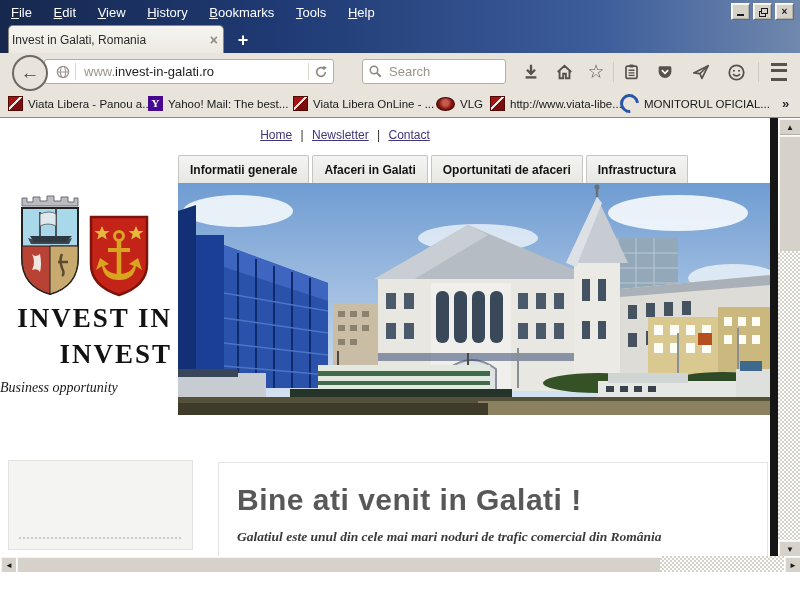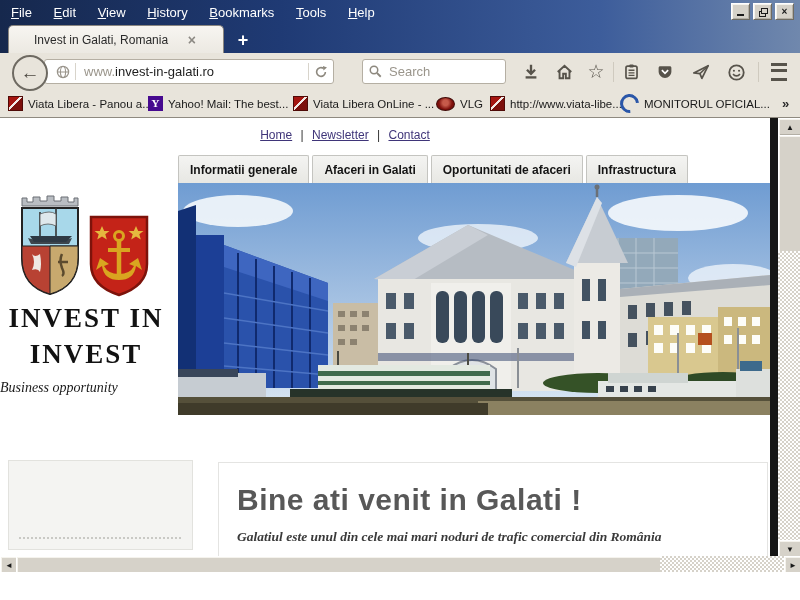--- a/index.html
+++ b/index.html
@@ -18,21 +18,21 @@
     box-shadow:inset 1px 1px 0 #f5f3ed, inset -1px -1px 0 #b3afa5;
     display:flex;align-items:center;justify-content:center;color:#1a1a1a;}
   .wc{width:17px;height:15px;font-size:10px;font-weight:bold;}
   .min-glyph{display:block;width:7px;height:0;border-bottom:2px solid #1a1a1a;margin-top:7px;}
   .rest-glyph{position:relative;width:8px;height:8px;}
   .rest-glyph i{position:absolute;border:1px solid #1a1a1a;background:#D6D2C9;width:5px;height:4px;}
   .rest-glyph i.b{left:0;top:3px;} .rest-glyph i.f{left:2px;top:0;}
 
   .tab{left:8px;top:25px;width:216px;height:28px;background:linear-gradient(#f7f5f1,#ece9e2);
     border-radius:5px 5px 0 0;border:1px solid #8a8680;border-bottom:none;
-    display:flex;align-items:center;font-size:12px;color:#2a2a2a;padding:0 25px;box-sizing:border-box;}
+    display:flex;align-items:center;font-size:12px;color:#2a2a2a;padding:0 3px;box-sizing:border-box;}
   .tab-title{flex:1;white-space:nowrap;overflow:hidden;}
   .tab-close{color:#8d8a84;font-size:14px;font-weight:bold;padding:0 2px;cursor:default;}
   .newtab{left:228px;top:28px;width:30px;height:24px;color:#fff;font-size:18px;font-weight:bold;
     display:flex;align-items:center;justify-content:center;border-radius:3px;}
 
   
   .navbar{left:0;top:53px;width:800px;height:37px;background:#e8e4db;border-bottom:1px solid #cfcabf;}
   .backbtn{left:12px;top:2px;width:32px;height:32px;border-radius:50%;border:2px solid #6e6a62;
     color:#4a463f;font-size:19px;font-weight:bold;display:flex;align-items:center;justify-content:center;
     background:#e8e4db;z-index:2;}
@@ -63,21 +63,21 @@
   .ico-c{width:13px;height:13px;border:3px solid #2a56a8;border-right-color:transparent;border-radius:50%;
     transform:rotate(40deg);}
   .bm-chevron{color:#2a2a2a;font-size:13px;font-weight:bold;}
 
   
   .viewport{left:0;top:118px;width:800px;height:454px;background:#fff;overflow:hidden;}
   .toplinks{left:0;top:10px;width:690px;text-align:center;font-size:12px;color:#1a1a1a;}
   .toplinks a{color:#3f3579;text-decoration:underline;cursor:pointer;}
   .toplinks .pipe{margin:0 5px;color:#333;}
 
-  .brand-title{left:0;top:182px;width:172px;text-align:center;
+  .brand-title{left:0;top:182px;width:172px;text-align:right;
     font-family:"Liberation Serif",serif;font-weight:bold;font-size:27px;letter-spacing:2px;color:#121212;line-height:36px;}
   .brand-tag{left:0;top:262px;width:172px;text-align:left;
     font-family:"Liberation Serif",serif;font-style:italic;font-size:14px;color:#1a1a1a;}
 
   .sitetabs{left:178px;top:37px;height:28px;display:flex;gap:3px;}
   .sitetab{background:linear-gradient(#f4f4f2,#e7e7e3);border:1px solid #c4c4c0;border-bottom:none;
     font-size:12px;font-weight:bold;color:#141414;display:flex;align-items:center;
     padding:0 11px;white-space:nowrap;border-radius:2px 2px 0 0;}
 
   .photo{left:178px;top:65px;width:592px;height:232px;}

